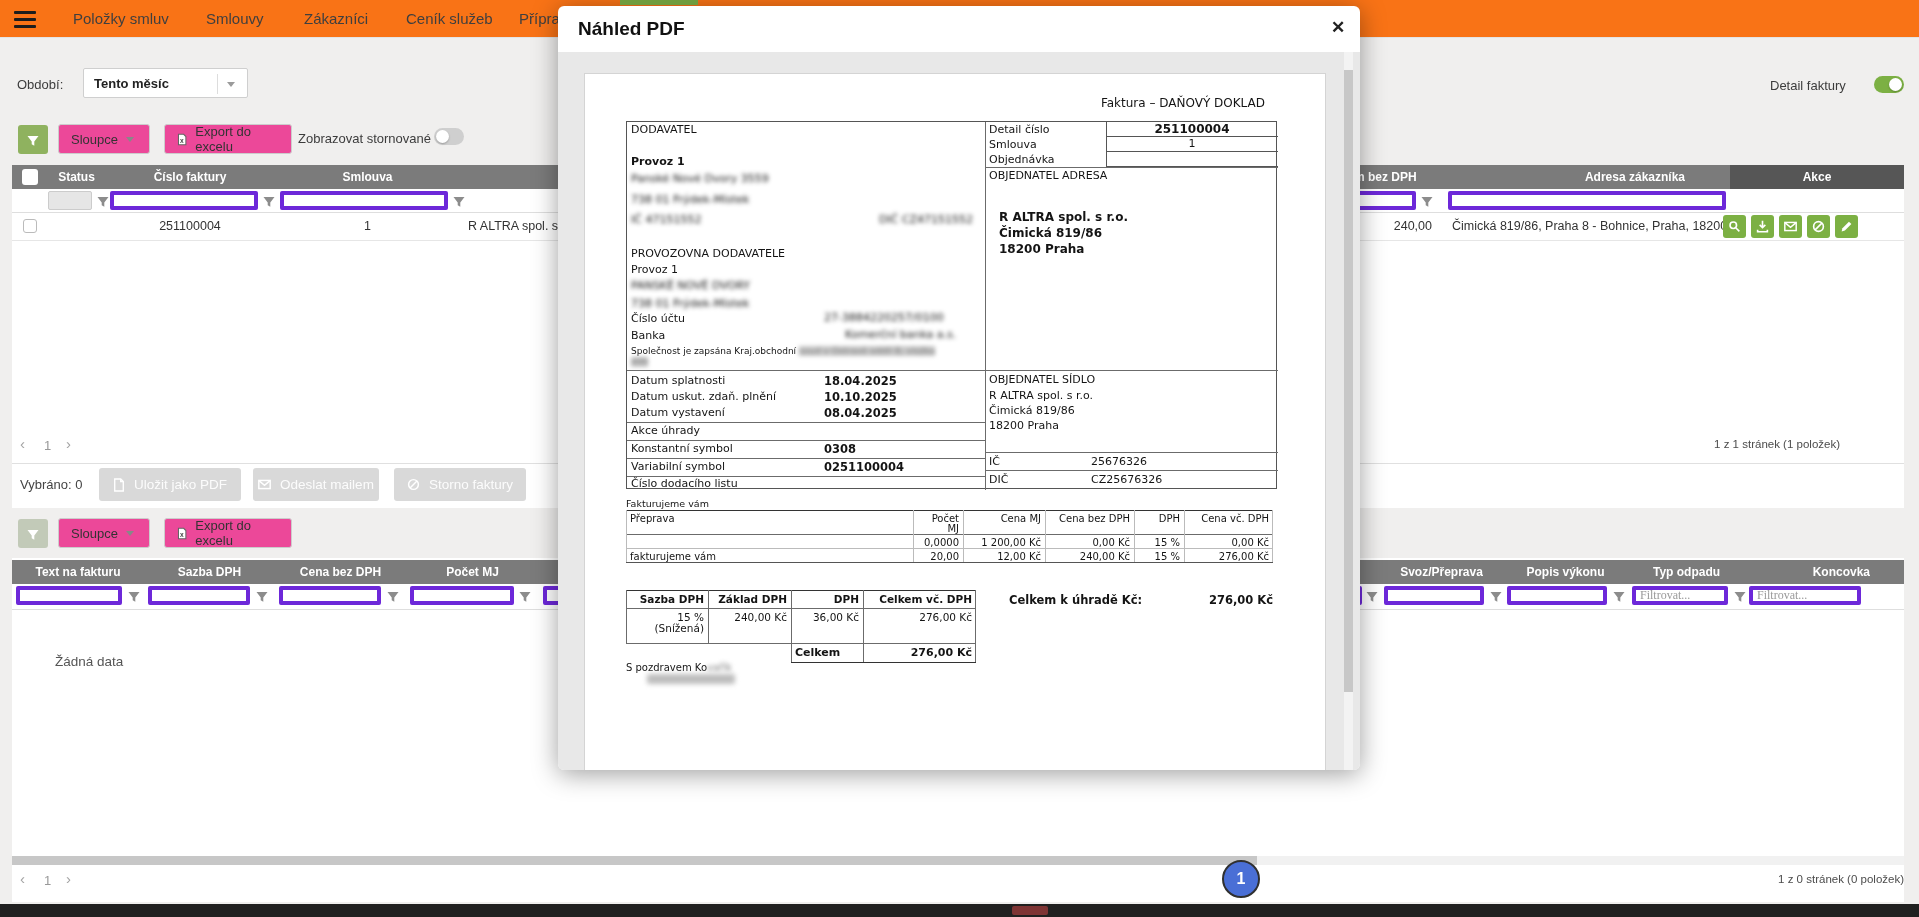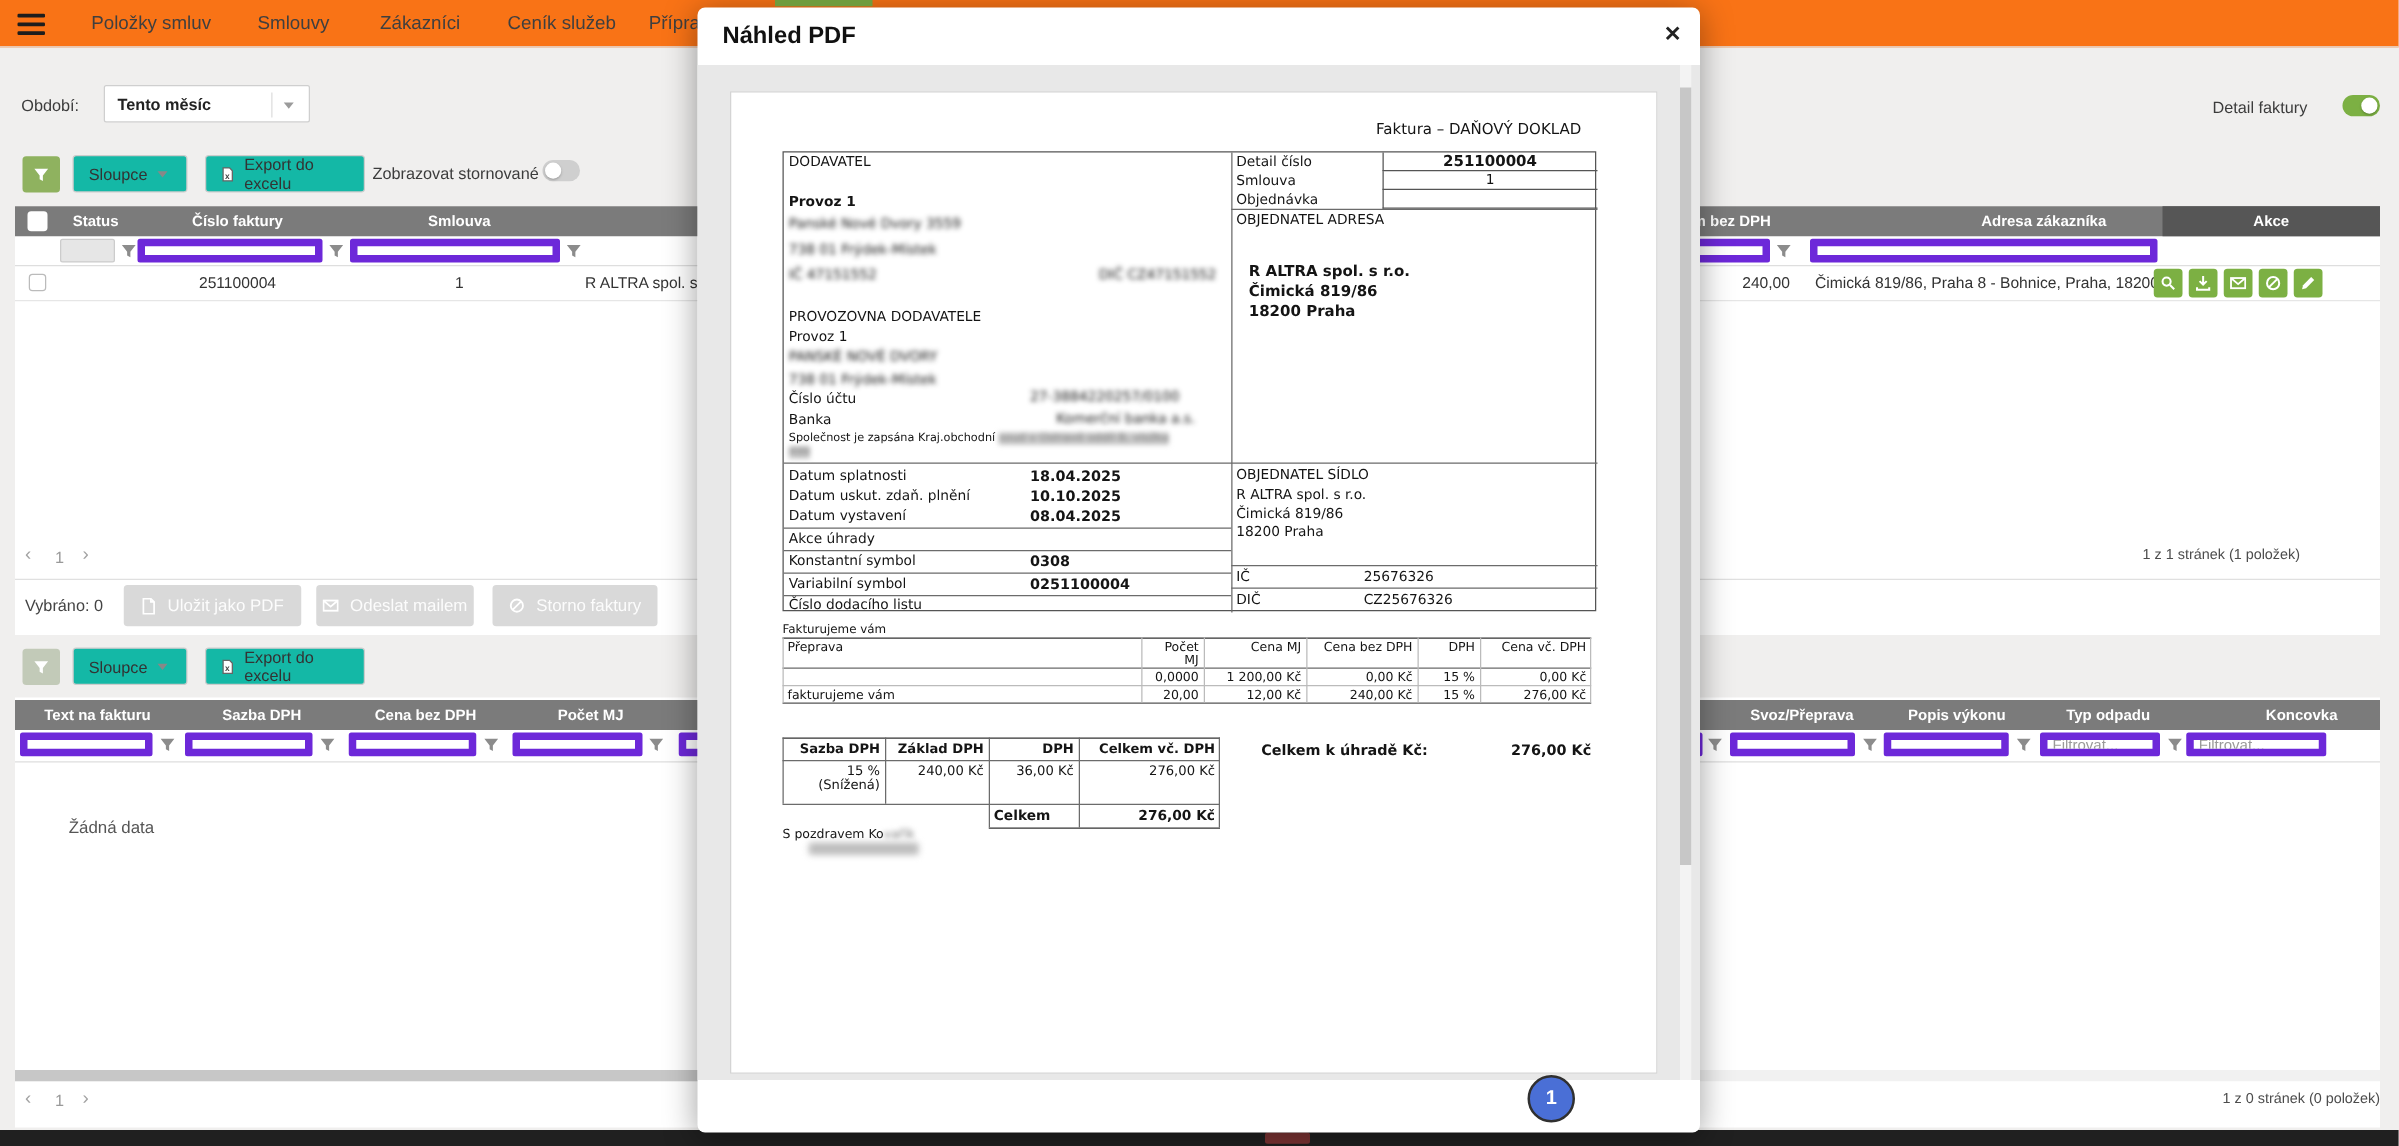--- a/index.html
+++ b/index.html
@@ -9,32 +9,32 @@
 .t{position:absolute;white-space:nowrap}
 .c{text-align:center}
 .r{text-align:right}
 .nav{position:absolute;left:0;top:0;width:1919px;height:38px;background:#f97316;border-bottom:1px solid #e4e4e4}
 .navitem{position:absolute;top:0;line-height:38px;font-size:15px;color:#3f3f3f;white-space:nowrap;cursor:pointer}
 .burger span{display:block;width:22px;height:3px;background:#1d1d1d;margin-bottom:4px;border-radius:1px}
 .selbox{position:absolute;background:#fff;border:1px solid #cfcfcf;border-radius:2px}
 .chev{position:absolute;width:0;height:0;border-left:4px solid transparent;border-right:4px solid transparent;border-top:5px solid #9b9b9b}
 .toggle{position:absolute;border-radius:9px}
 .knob{position:absolute;top:2px;width:13px;height:13px;background:#fff;border-radius:50%;box-shadow:0 1px 2px rgba(0,0,0,.25)}
-.wbtn{position:absolute;display:flex;align-items:center;gap:8px;background:#14b8a6;border:1px solid #ccc;border-radius:3px;padding:0 12px;font-size:13px;color:#333;height:30px;cursor:pointer}
+.wbtn{position:absolute;display:flex;align-items:center;gap:8px;background:#ec4899;border:1px solid #ccc;border-radius:3px;padding:0 12px;font-size:13px;color:#333;height:30px;cursor:pointer}
 .gbtn{position:absolute;display:flex;align-items:center;justify-content:center;gap:9px;background:#d9d9d9;border-radius:3px;color:rgba(255,255,255,.92);font-size:13.5px;height:33px;cursor:default}
 .hdrbar{position:absolute;background:#7b7b7b}
 .hdrlbl{position:absolute;color:#fff;font-size:12px;font-weight:bold;line-height:24px;white-space:nowrap}
-.fin{position:absolute;height:19px;border:6px solid #6d28d9;background:#fff;border-radius:2px;font-family:Liberation Sans, sans-serif;font-size:12px;padding:0 4px;color:#333}
+.fin{position:absolute;height:19px;border:4px solid #6d28d9;background:#fff;border-radius:2px;font-family:Liberation Serif, serif;font-size:12px;padding:0 4px;color:#333}
 .fin::placeholder{color:#9a9a9a}
 .funnel{position:absolute;width:12px;height:12px;color:#8c8c8c}
 .cb{position:absolute;background:#fff;border-radius:3px}
 .abtn{position:absolute;width:23px;height:23px;background:#7cb043;border-radius:3px;display:flex;align-items:center;justify-content:center;cursor:pointer}
 .pagarrow{position:absolute;font-size:15px;color:#a3a3a3;cursor:pointer}
 .paginfo{position:absolute;font-size:11.5px;color:#4c4c4c}
-.modal{position:absolute;left:558px;top:6px;width:802px;height:900px;background:#fff;border-radius:6px;box-shadow:0 4px 26px rgba(0,0,0,.38);z-index:50;overflow:hidden}
+.modal{position:absolute;left:558px;top:6px;width:802px;height:764px;background:#fff;border-radius:6px;box-shadow:0 4px 26px rgba(0,0,0,.38);z-index:50;overflow:hidden}
 .viewer{position:absolute;left:0;top:46px;width:802px;height:812px;background:#e8e8e8}
 .pdfpage{position:absolute;left:26px;top:21px;width:742px;height:786px;background:#fff;border:1px solid #d4d4d4;font-family:"DejaVu Sans",sans-serif;font-size:11px;color:#141414}
 .pdfpage .t{color:#141414}
 .b{font-weight:bold}
 .sm{font-size:9px}
 .blur{filter:blur(2.2px);color:#7d7d7d}
 .hlbg{background:#c8c8c8}
 .line{position:absolute;background:#6b6b6b;height:1px}
 .vline{position:absolute;background:#6b6b6b;width:1px}
 .invtbl{position:absolute;left:41px;top:47px;width:651px;height:368px;border:1px solid #555}

